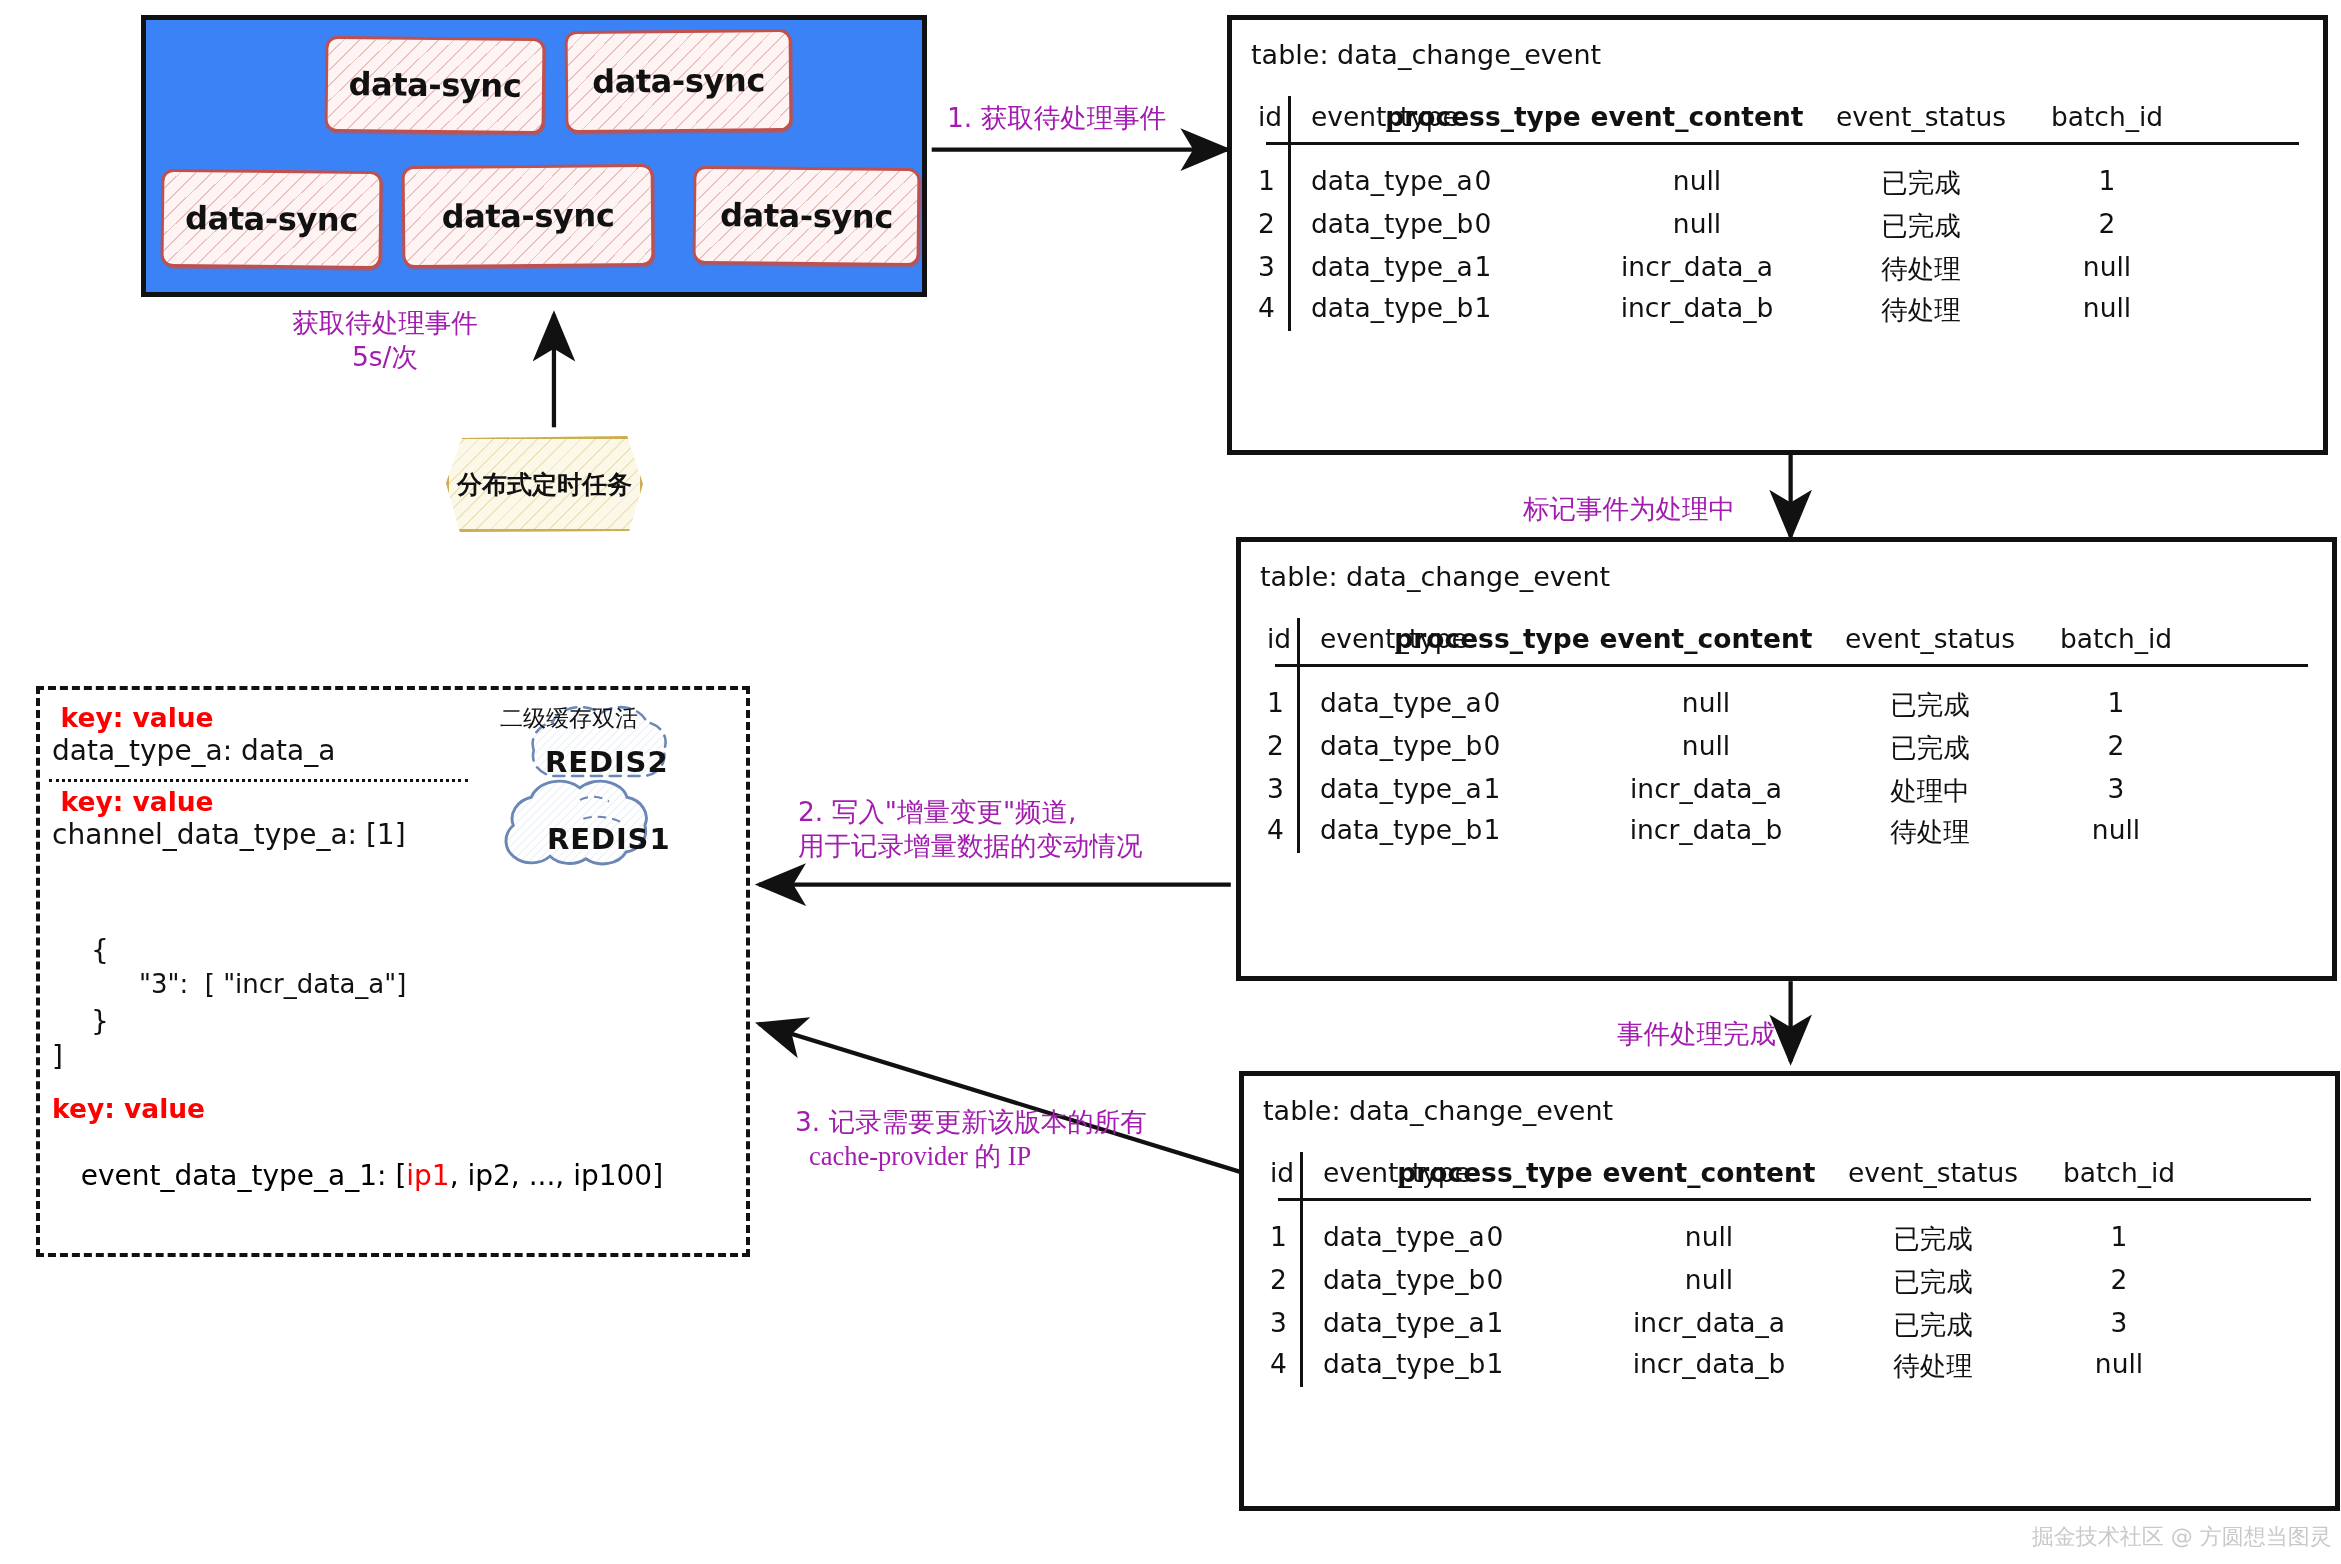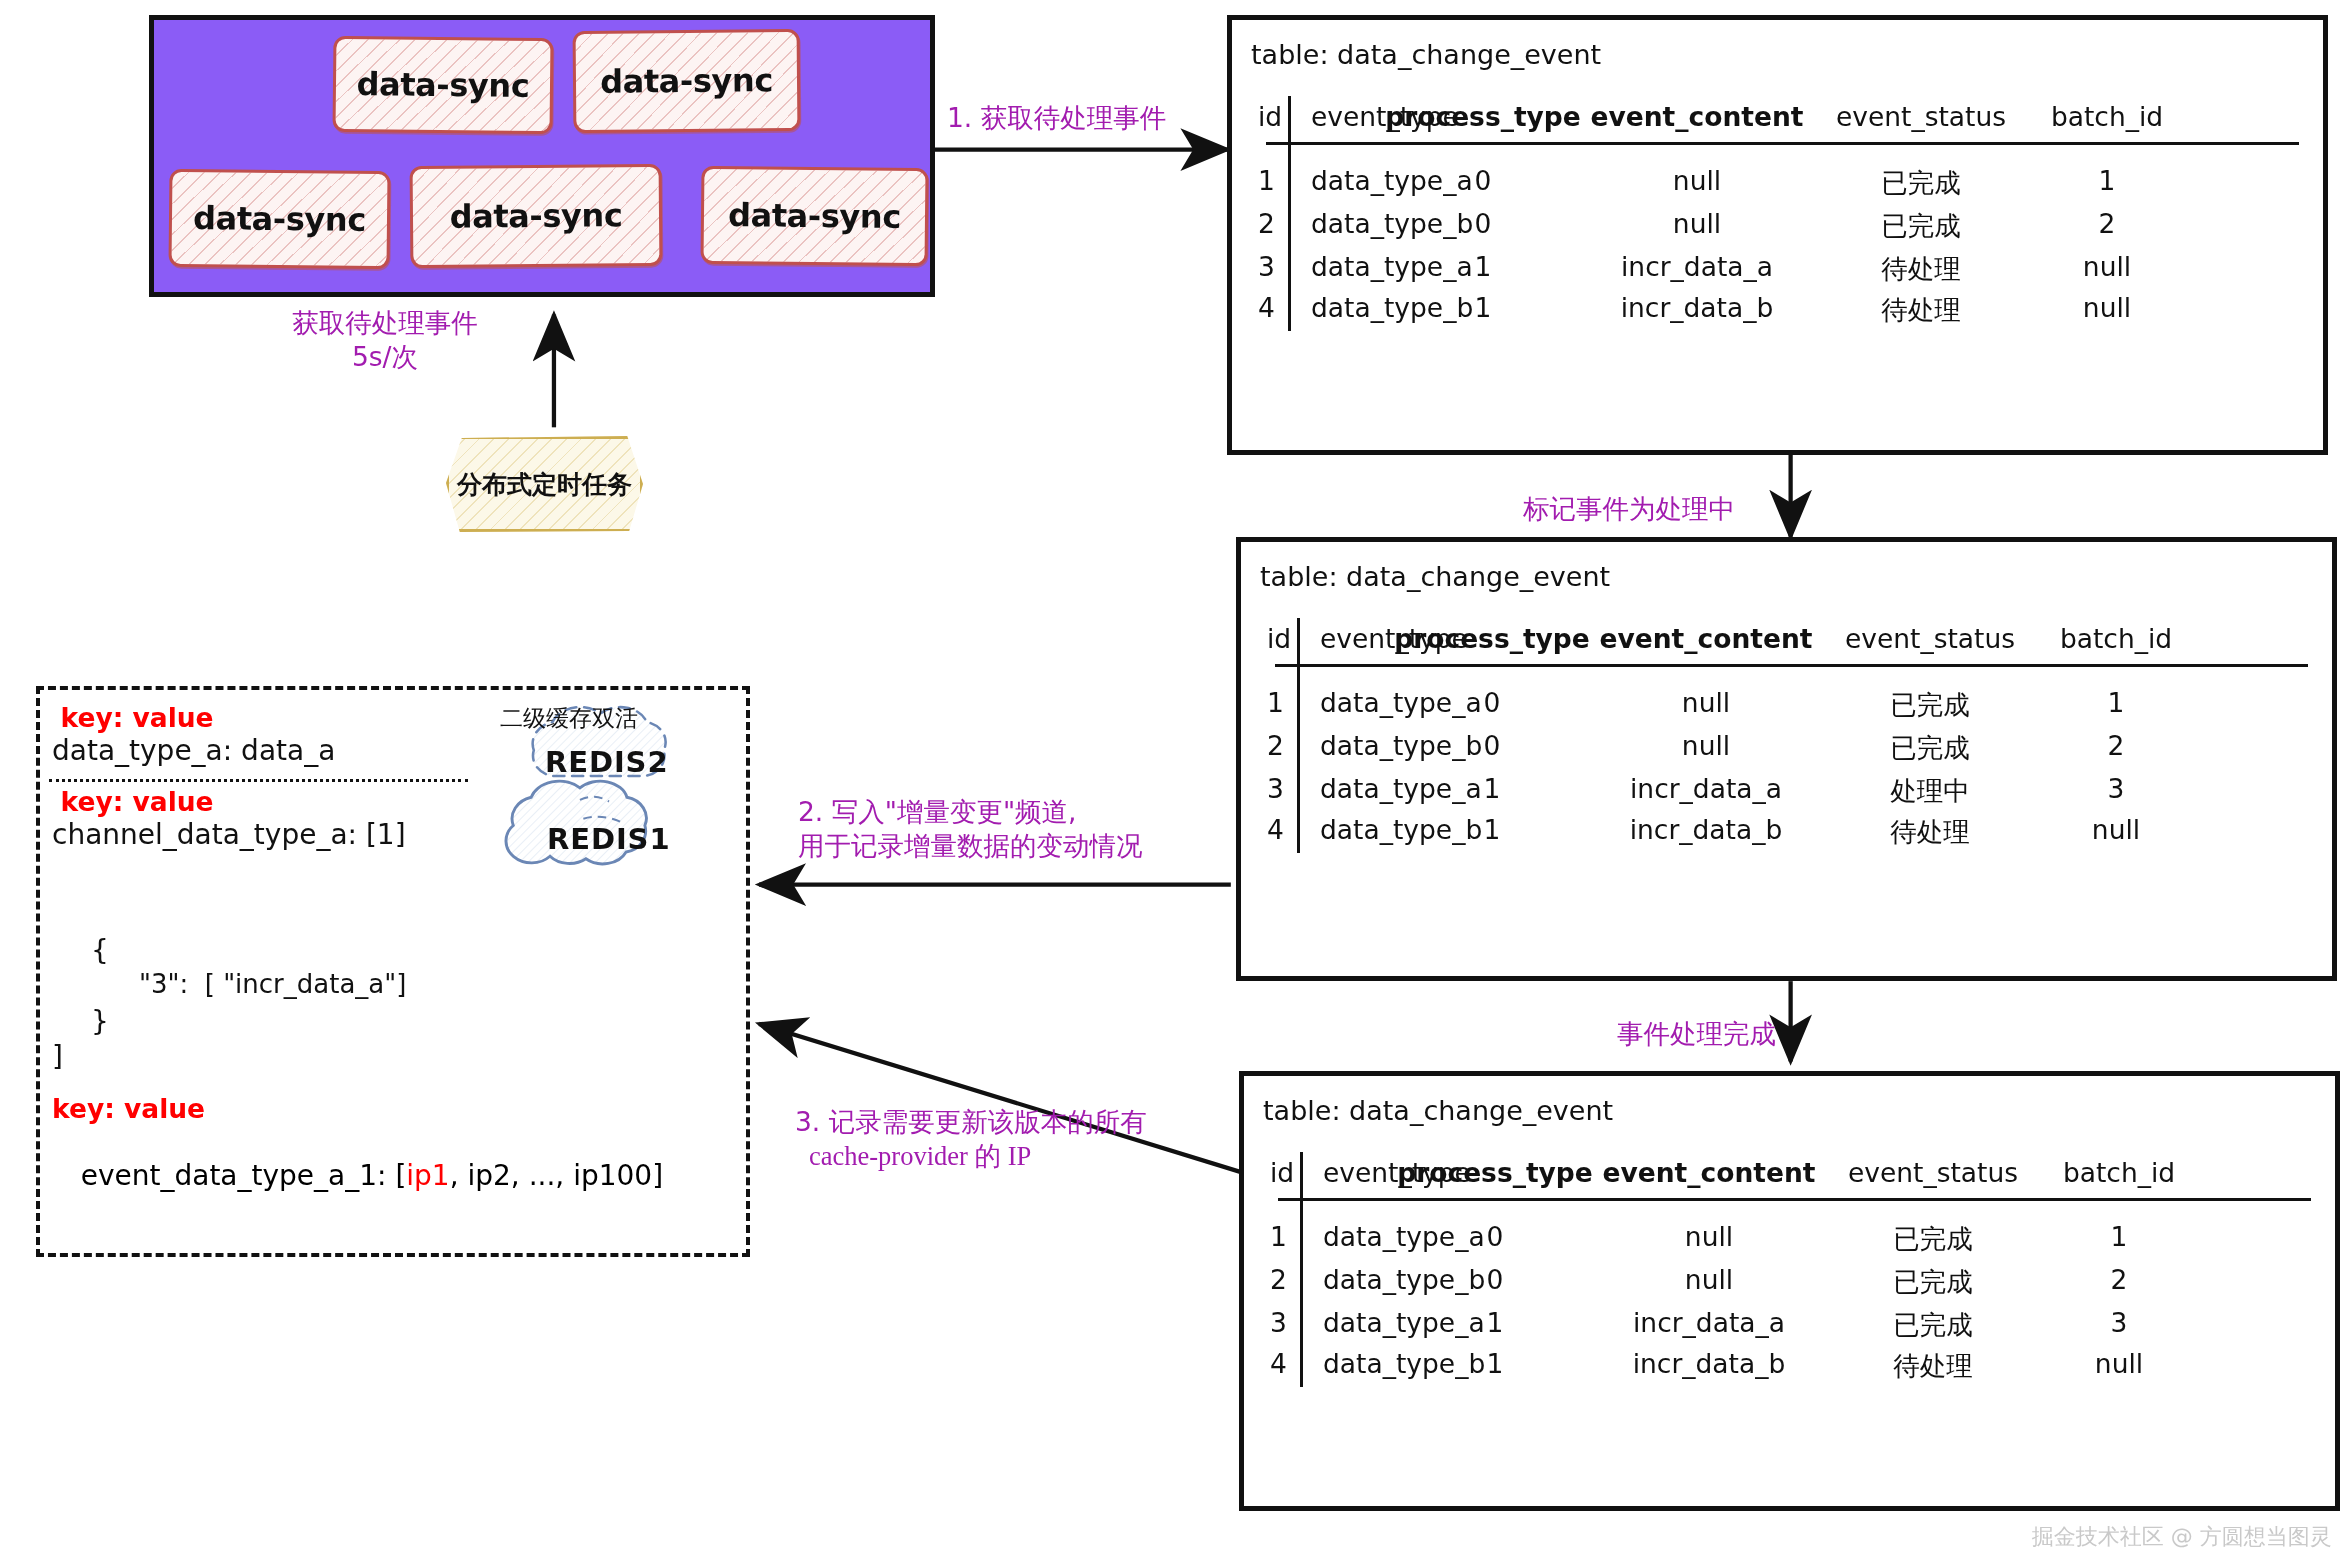--- a/index.html
+++ b/index.html
@@ -11,21 +11,21 @@
     position: relative;
     font-family: "DejaVu Sans", "Liberation Sans", sans-serif;
     overflow: hidden;
   }
   .abs { position: absolute; }
   .red { color: #ff0000; }
 
   
   #service-container {
     left: 141px; top: 14.5px; width: 786px; height: 282px;
-    border: 5.1px solid #111; background: #8b5cf6; box-sizing: border-box; margin-left: 8px;
+    border: 5.1px solid #111; background: #3b82f6; box-sizing: border-box;
   }
   .sync-box {
     position: absolute;
     border: 3.4px solid #c0504d;
     border-radius: 12px;
     background:
       repeating-linear-gradient(135deg,
         rgba(192,80,77,0.30) 0px, rgba(192,80,77,0.30) 1.3px,
         rgba(255,255,255,0) 1.3px, rgba(255,255,255,0) 11px),
       #fdf4f3;

